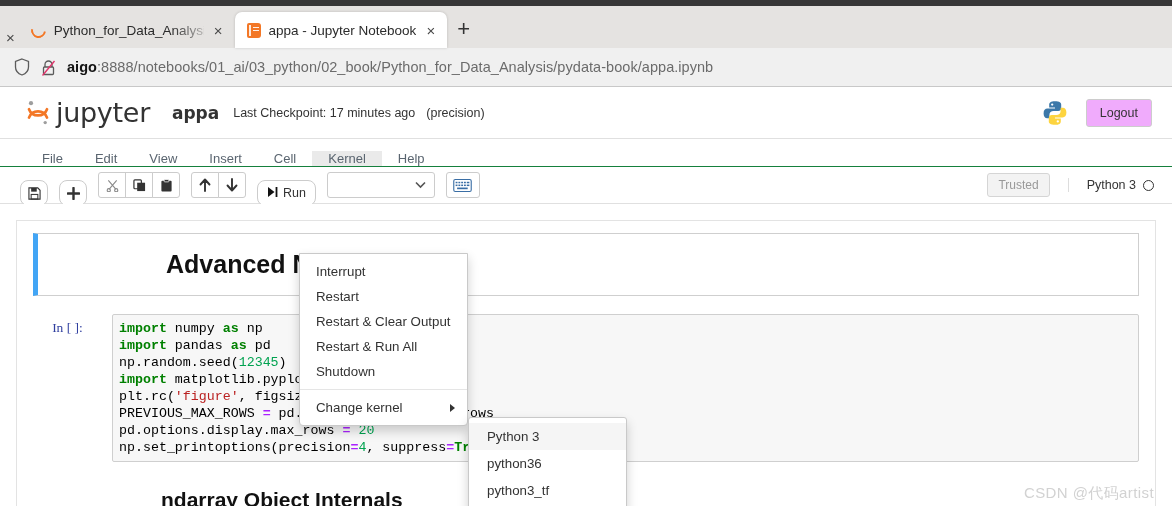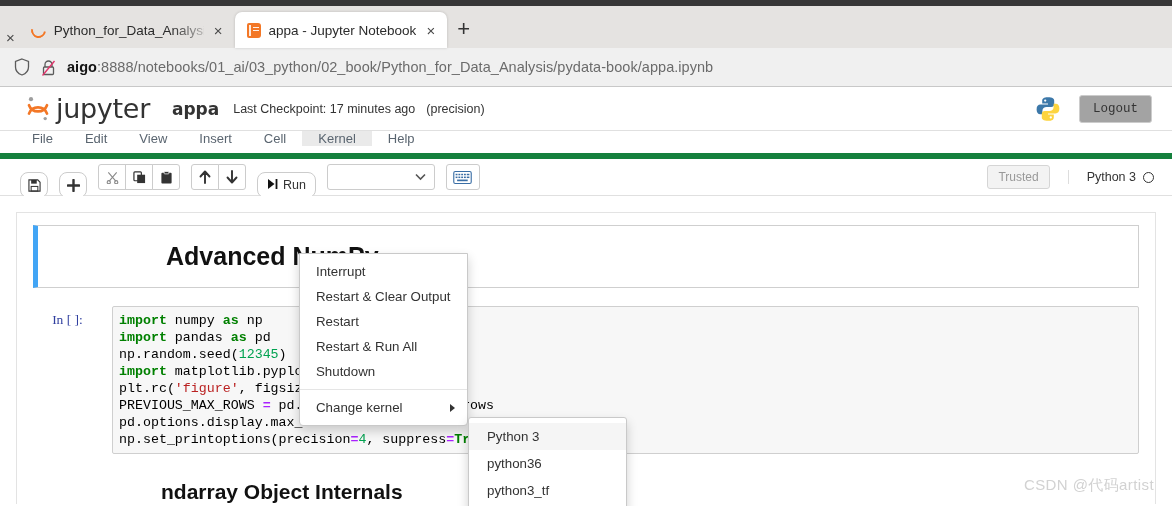--- a/index.html
+++ b/index.html
@@ -100,21 +100,21 @@
   }
   .shield-icon svg { display: block; }
   .lock-crossed { position: relative; width: 15px; height: 17px; }
   .url-text { color: #6b6b6b; letter-spacing: .05px; }
   .url-host { color: #141414; font-weight: bold; }
 
   
   .jp-app { background: #ffffff; position: relative; }
 
   .jp-header {
-    height: 44px;
+    height: 52px;
     display: flex;
     align-items: center;
     padding: 0 20px 0 26px;
     border-bottom: 1px solid #e0e0e0;
   }
   .jp-logo { display: flex; align-items: center; gap: 1px; }
   .jp-logo-mark {
     position: relative; width: 24px; height: 26px; margin-right: 5px;
   }
   .jp-logo-text {
@@ -123,31 +123,31 @@
   }
   .nb-name {
     margin-left: 22px; font-size: 17px; color: #333; font-weight: bold;
     font-family: "DejaVu Sans", sans-serif;
   }
   .nb-checkpoint { margin-left: 14px; font-size: 12.5px; color: #333; }
   .nb-autosaved { margin-left: 11px; font-size: 12.5px; color: #333; }
   .header-right { margin-left: auto; display: flex; align-items: center; gap: 17px; }
   .py-logo { width: 28px; height: 28px; position: relative; }
   .logout-btn {
-    border: 1px solid #ccc; background: #a3a3a3; border-radius: 3px;
+    border: 1px solid #ccc; background: #f0abfc; border-radius: 3px;
     padding: 6px 13px; font-size: 12.5px; color: #333; cursor: pointer;
-    font-family: Liberation Mono, monospace;
+    font-family: Liberation Sans, sans-serif;
   }
 
   .jp-menubar {
     height: 28px;
     display: flex;
-    align-items: flex-start;
-    border-bottom: 6px solid #15803d;
-    padding-left: 16px;
+    align-items: flex-end;
+    border-bottom: 1px solid #15803d;
+    padding-left: 26px;
     position: relative;
     z-index: 40;
   }
   .menu-item {
     padding: 0 16px;
     display: flex; align-items: center;
     font-size: 13px; color: #5a6570;
     cursor: pointer;
   }
   .menu-item.open { background: #eaeaea; }
@@ -522,22 +522,22 @@
         <div class="prompt">In [ ]:</div>
         <div class="code-area" id="code-area"><div><span class="k">import</span><span> numpy </span><span class="k">as</span><span> np</span></div><div><span class="k">import</span><span> pandas </span><span class="k">as</span><span> pd</span></div><div><span>np.random.seed(</span><span class="n">12345</span><span>)</span></div><div><span class="k">import</span><span> matplotlib.pyplot </span><span class="k">as</span><span> plt</span></div><div><span>plt.rc(</span><span class="s">'figure'</span><span>, figsize</span><span class="o">=</span><span>(</span><span class="n">10</span><span>, </span><span class="n">6</span><span>))</span></div><div><span>PREVIOUS_MAX_ROWS </span><span class="o">=</span><span> pd.options.display.max_rows</span></div><div><span>pd.options.display.max_rows </span><span class="o">=</span><span> </span><span class="n">20</span></div><div><span>np.set_printoptions(precision</span><span class="o">=</span><span class="n">4</span><span>, suppress</span><span class="o">=</span><span class="k">True</span><span>)</span></div></div>
       </div>
 
       <div class="md-h2">ndarray Object Internals</div>
     </div>
   </div>
 
   <div class="dropdown">
     <div class="dd-item">Interrupt</div>
+    <div class="dd-item">Restart</div>
     <div class="dd-item">Restart &amp; Clear Output</div>
-    <div class="dd-item">Restart</div>
     <div class="dd-item">Restart &amp; Run All</div>
     <div class="dd-item">Shutdown</div>
     <div class="dd-sep"></div>
     <div class="dd-item">
       <span>Change kernel</span>
       <span class="dd-caret"></span>
     </div>
   </div>
 
   <div class="submenu">

